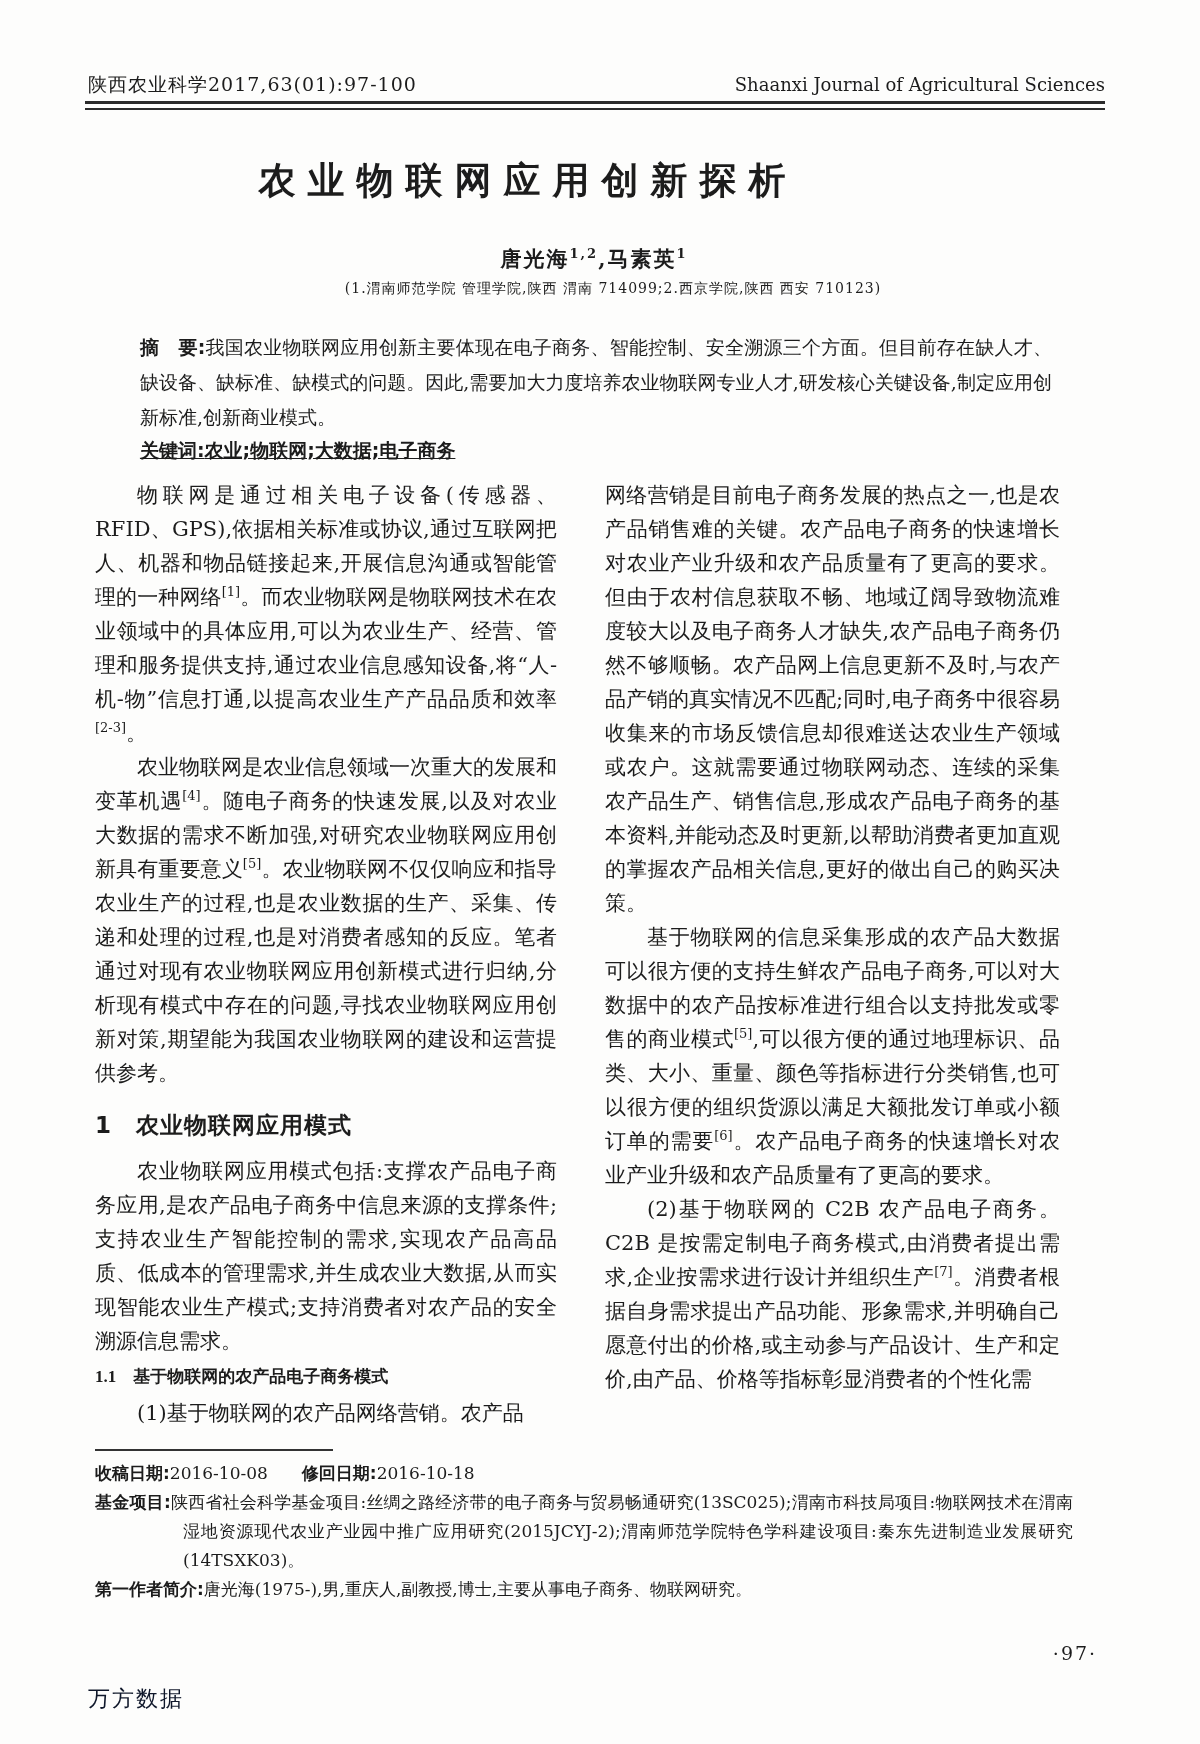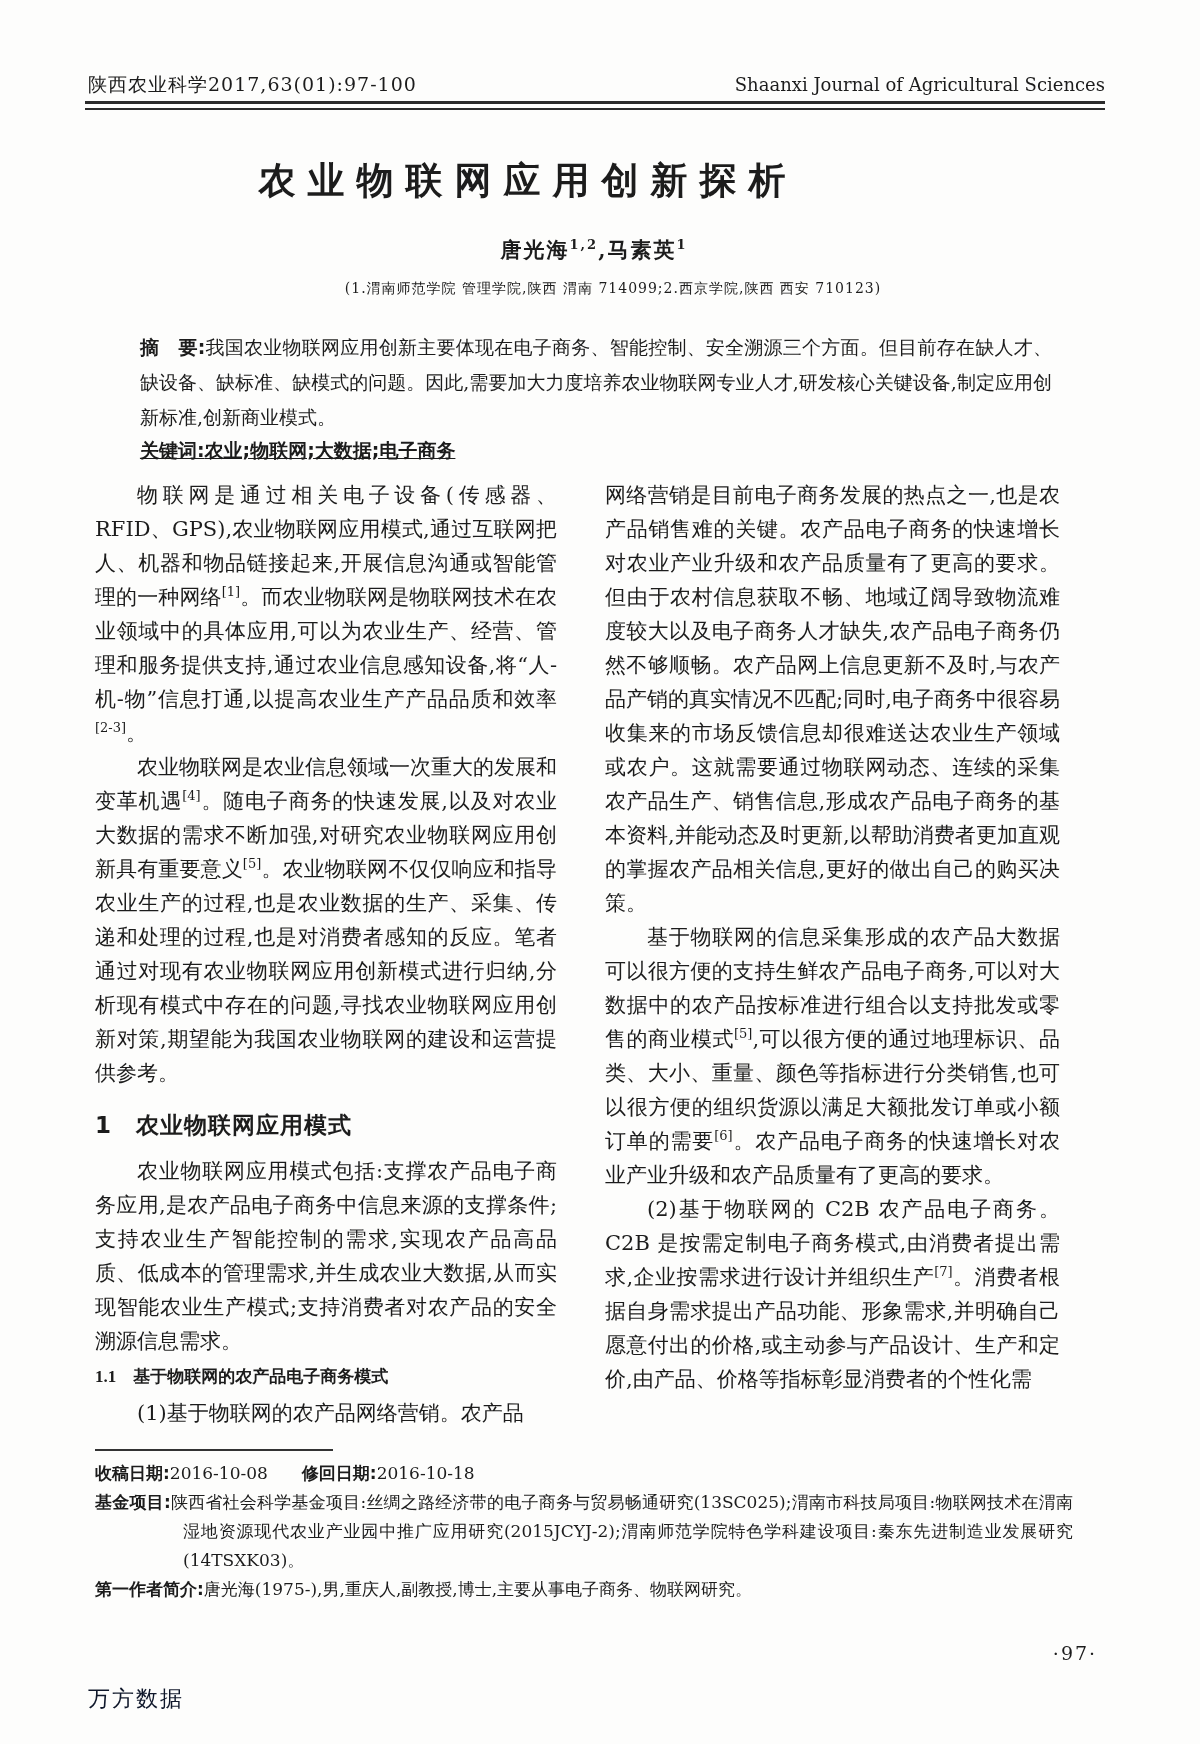--- a/index.html
+++ b/index.html
@@ -11,21 +11,21 @@
   }
   
   .hdr{position:absolute;top:72px;left:88px;width:1017px;display:flex;justify-content:space-between;align-items:baseline;}
   .hdr-left{font-size:19px;letter-spacing:1px;}
   .hdr-right{font-size:18px;}
   .dbl-rule{position:absolute;top:101px;left:85px;width:1020px;height:4px;
     border-top:3px solid #2b2b2b;border-bottom:2px solid #2b2b2b;}
   
   .title{position:absolute;top:156px;left:0;width:1056px;text-align:center;
     font-size:37px;font-weight:bold;letter-spacing:12px;}
-  .authors{position:absolute;top:236px;left:0;width:1188px;text-align:center;
+  .authors{position:absolute;top:245px;left:0;width:1188px;text-align:center;
     font-size:21px;font-weight:bold;letter-spacing:2px;}
   .authors sup{font-size:13px;}
   .affiliation{position:absolute;top:280px;left:13px;width:1200px;text-align:center;
     font-size:14px;letter-spacing:1px;}
   
   .abstract{position:absolute;top:330px;left:140px;width:912px;
     font-size:19px;line-height:35px;text-align:justify;}
   .abstract .lbl{font-weight:bold;font-family:"DejaVu Sans","Liberation Sans",sans-serif;}
   .keywords{position:absolute;top:438px;left:140px;width:912px;
     font-size:19px;font-weight:bold;font-family:"DejaVu Sans","Liberation Sans",sans-serif;text-decoration:underline;}
@@ -71,21 +71,21 @@
   <div class="authors"><span>唐光海</span><sup>1,2</sup><span>,马素英</span><sup>1</sup></div>
 
   <div class="affiliation">(1.渭南师范学院 管理学院,陕西 渭南  714099;2.西京学院,陕西 西安  710123)</div>
 
   <div class="abstract"><span class="lbl">摘　要:</span><span>我国农业物联网应用创新主要体现在电子商务、智能控制、安全溯源三个方面。但目前存在缺人才、缺设备、缺标准、缺模式的问题。因此,需要加大力度培养农业物联网专业人才,研发核心关键设备,制定应用创新标准,创新商业模式。</span></div>
 
   <div class="keywords"><span>关键词:</span><span>农业;物联网;大数据;电子商务</span></div>
 
   <div class="columns">
     <div class="col col-left">
-        <p class="blk p"><span>物联网是通过相关电子设备(传感器、RFID、GPS),农业物联网应用模式,通过互联网把人、机器和物品链接起来,开展信息沟通或智能管理的一种网络</span><sup>[1]</sup><span>。而农业物联网是物联网技术在农业领域中的具体应用,可以为农业生产、经营、管理和服务提供支持,通过农业信息感知设备,将“人-机-物”信息打通,以提高农业生产产品品质和效率</span><sup>[2-3]</sup><span>。</span></p>
+        <p class="blk p"><span>物联网是通过相关电子设备(传感器、RFID、GPS),依据相关标准或协议,通过互联网把人、机器和物品链接起来,开展信息沟通或智能管理的一种网络</span><sup>[1]</sup><span>。而农业物联网是物联网技术在农业领域中的具体应用,可以为农业生产、经营、管理和服务提供支持,通过农业信息感知设备,将“人-机-物”信息打通,以提高农业生产产品品质和效率</span><sup>[2-3]</sup><span>。</span></p>
         <p class="blk p"><span>农业物联网是农业信息领域一次重大的发展和变革机遇</span><sup>[4]</sup><span>。随电子商务的快速发展,以及对农业大数据的需求不断加强,对研究农业物联网应用创新具有重要意义</span><sup>[5]</sup><span>。农业物联网不仅仅响应和指导农业生产的过程,也是农业数据的生产、采集、传递和处理的过程,也是对消费者感知的反应。笔者通过对现有农业物联网应用创新模式进行归纳,分析现有模式中存在的问题,寻找农业物联网应用创新对策,期望能为我国农业物联网的建设和运营提供参考。</span></p>
         <div class="blk h1"><span>1　农业物联网应用模式</span></div>
         <p class="blk p"><span>农业物联网应用模式包括:支撑农产品电子商务应用,是农产品电子商务中信息来源的支撑条件;支持农业生产智能控制的需求,实现农产品高品质、低成本的管理需求,并生成农业大数据,从而实现智能农业生产模式;支持消费者对农产品的安全溯源信息需求。</span></p>
         <div class="blk h2"><span>1.1　基于物联网的农产品电子商务模式</span></div>
         <p class="blk p"><span>(1)基于物联网的农产品网络营销。农产品</span></p>
       </div>
     <div class="col col-right">
         <p class="blk pc"><span>网络营销是目前电子商务发展的热点之一,也是农产品销售难的关键。农产品电子商务的快速增长对农业产业升级和农产品质量有了更高的要求。但由于农村信息获取不畅、地域辽阔导致物流难度较大以及电子商务人才缺失,农产品电子商务仍然不够顺畅。农产品网上信息更新不及时,与农产品产销的真实情况不匹配;同时,电子商务中很容易收集来的市场反馈信息却很难送达农业生产领域或农户。这就需要通过物联网动态、连续的采集农产品生产、销售信息,形成农产品电子商务的基本资料,并能动态及时更新,以帮助消费者更加直观的掌握农产品相关信息,更好的做出自己的购买决策。</span></p>
         <p class="blk p"><span>基于物联网的信息采集形成的农产品大数据可以很方便的支持生鲜农产品电子商务,可以对大数据中的农产品按标准进行组合以支持批发或零售的商业模式</span><sup>[5]</sup><span>,可以很方便的通过地理标识、品类、大小、重量、颜色等指标进行分类销售,也可以很方便的组织货源以满足大额批发订单或小额订单的需要</span><sup>[6]</sup><span>。农产品电子商务的快速增长对农业产业升级和农产品质量有了更高的要求。</span></p>
         <p class="blk p"><span>(2)基于物联网的 C2B 农产品电子商务。C2B 是按需定制电子商务模式,由消费者提出需求,企业按需求进行设计并组织生产</span><sup>[7]</sup><span>。消费者根据自身需求提出产品功能、形象需求,并明确自己愿意付出的价格,或主动参与产品设计、生产和定价,由产品、价格等指标彰显消费者的个性化需</span></p>

